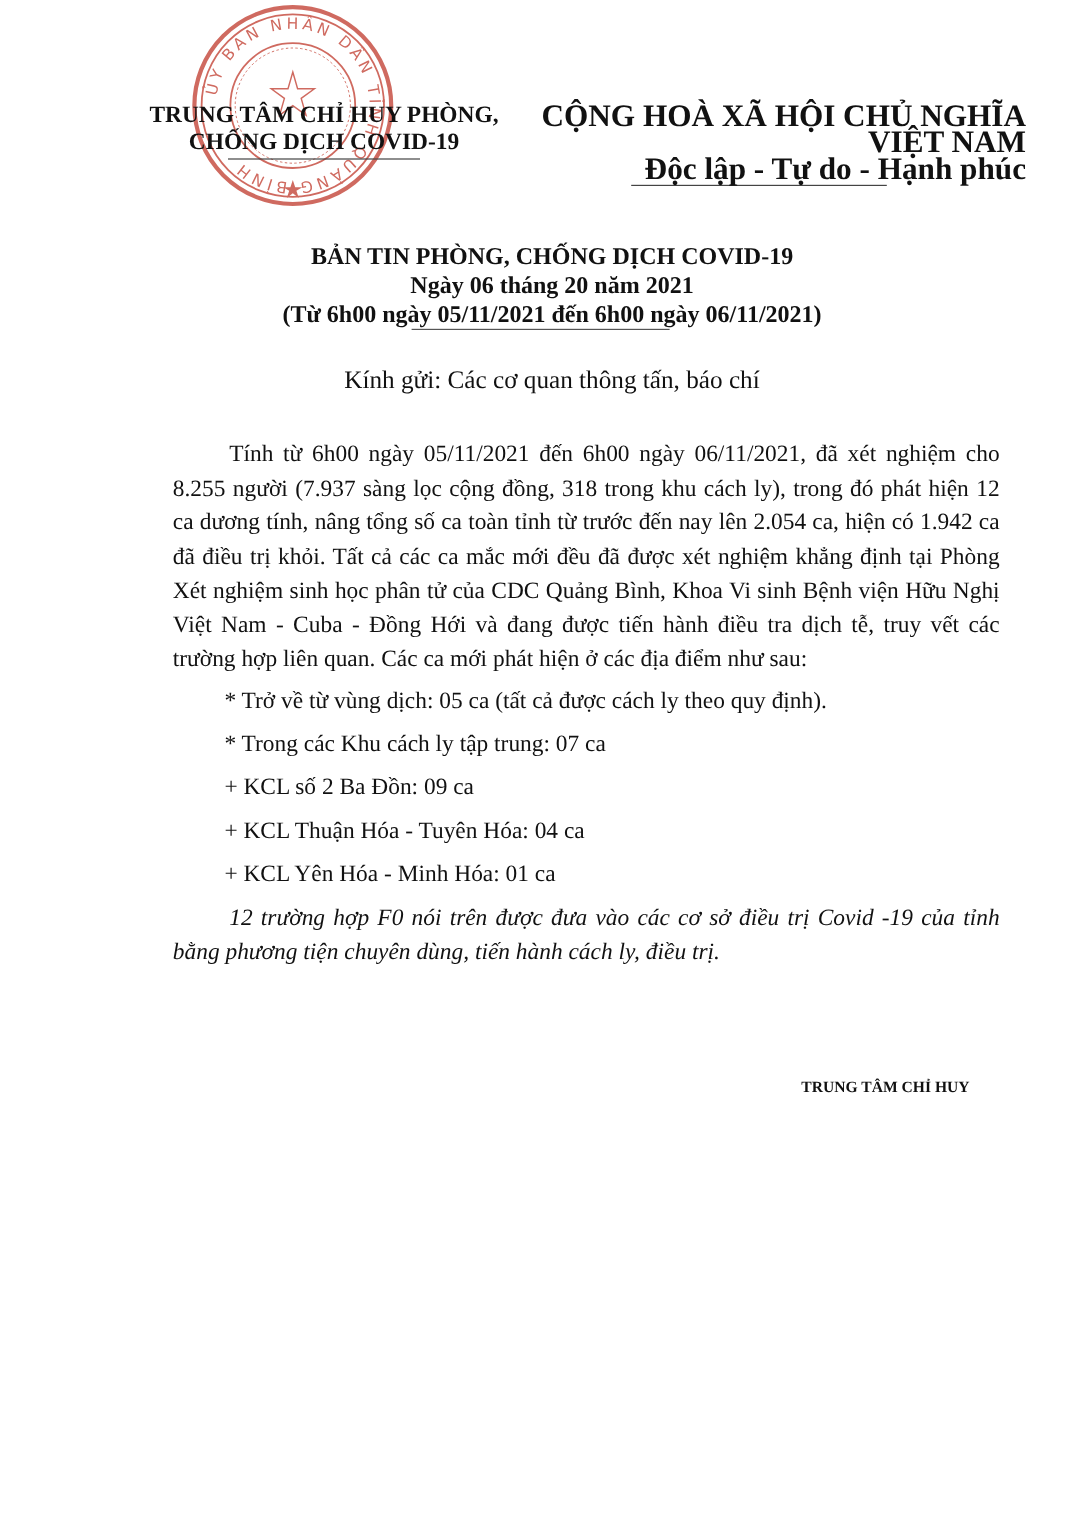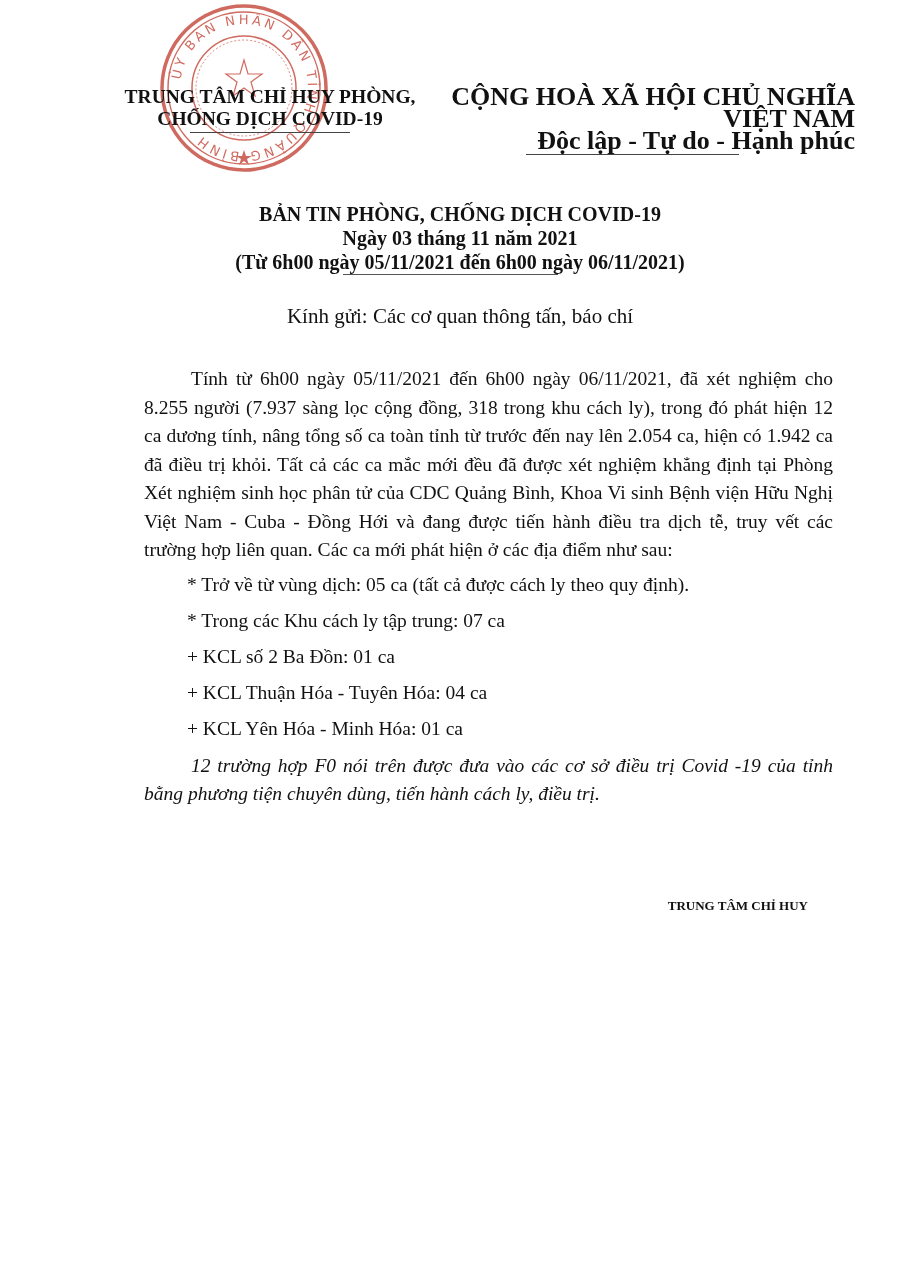--- a/index.html
+++ b/index.html
@@ -71,32 +71,32 @@
 </div>
 
 <div class="hdr-right">
   <div>CỘNG HOÀ XÃ HỘI CHỦ NGHĨA VIỆT NAM</div>
   <div>Độc lập - Tự do - Hạnh phúc</div>
   <div class="rule"></div>
 </div>
 
 <div class="title-block">
   <div>BẢN TIN PHÒNG, CHỐNG DỊCH COVID-19</div>
-  <div>Ngày 03 tháng 11 năm 2021</div>
+  <div>Ngày 06 tháng 20 năm 2021</div>
   <div>(Từ 6h00 ngày 05/11/2021 đến 6h00 ngày 06/11/2021)</div>
   <div class="rule"></div>
 </div>
 
 <div class="recipient">Kính gửi: Các cơ quan thông tấn, báo chí</div>
 
 <div class="body">
   <p class="para">Tính từ 6h00 ngày 05/11/2021 đến 6h00 ngày 06/11/2021, đã xét nghiệm cho 8.255 người (7.937 sàng lọc cộng đồng, 318 trong khu cách ly), trong đó phát hiện 12 ca dương tính, nâng tổng số ca toàn tỉnh từ trước đến nay lên 2.054 ca, hiện có 1.942 ca đã điều trị khỏi. Tất cả các ca mắc mới đều đã được xét nghiệm khẳng định tại Phòng Xét nghiệm sinh học phân tử của CDC Quảng Bình, Khoa Vi sinh Bệnh viện Hữu Nghị Việt Nam - Cuba - Đồng Hới và đang được tiến hành điều tra dịch tễ, truy vết các trường hợp liên quan. Các ca mới phát hiện ở các địa điểm như sau:</p>
   <div class="list">
     <div class="item">* Trở về từ vùng dịch: 05 ca (tất cả được cách ly theo quy định).</div>
     <div class="item">* Trong các Khu cách ly tập trung: 07 ca</div>
-    <div class="item">+ KCL số 2 Ba Đồn: 01 ca</div>
+    <div class="item">+ KCL số 2 Ba Đồn: 09 ca</div>
     <div class="item">+ KCL Thuận Hóa - Tuyên Hóa: 04 ca</div>
     <div class="item">+ KCL Yên Hóa - Minh Hóa: 01 ca</div>
   </div>
   <p class="closing">12 trường hợp F0 nói trên được đưa vào các cơ sở điều trị Covid -19 của tỉnh bằng phương tiện chuyên dùng, tiến hành cách ly, điều trị.</p>
 </div>
 
 <div class="signature">TRUNG TÂM CHỈ HUY</div>
 
 </body></html>

